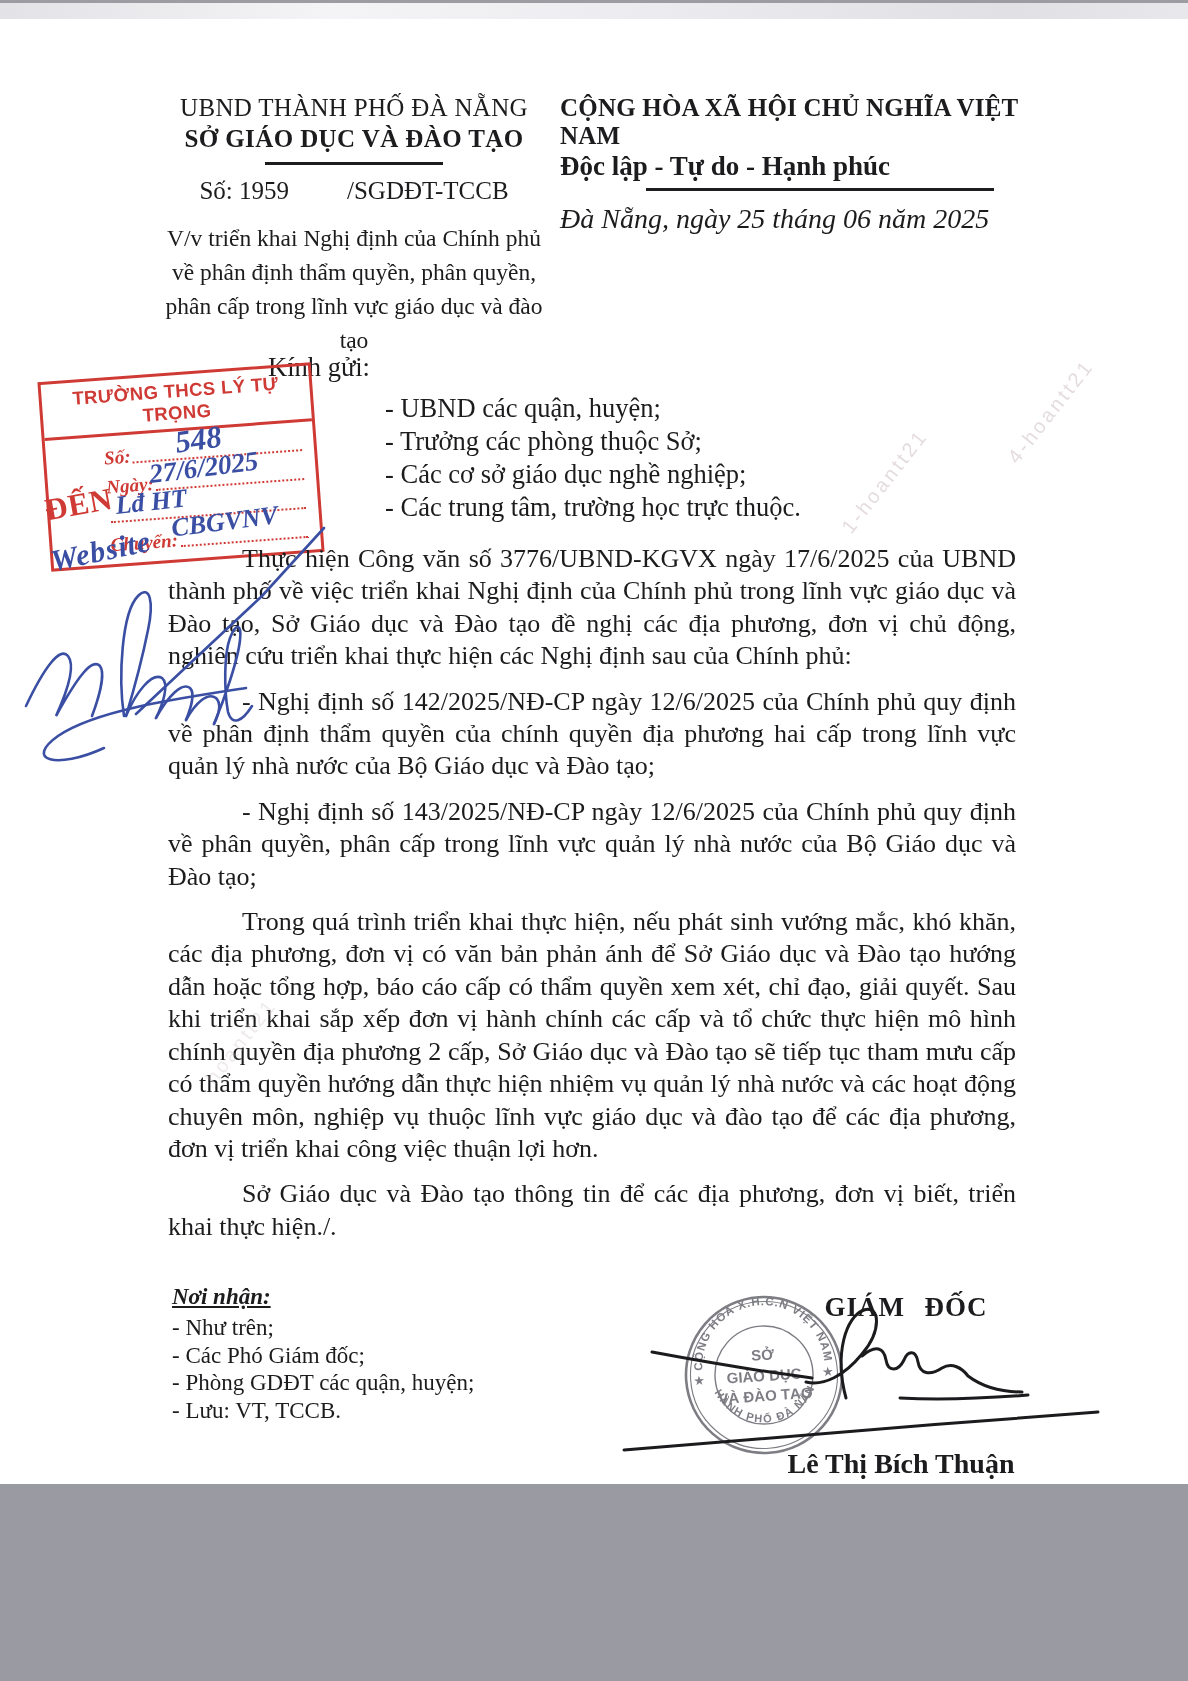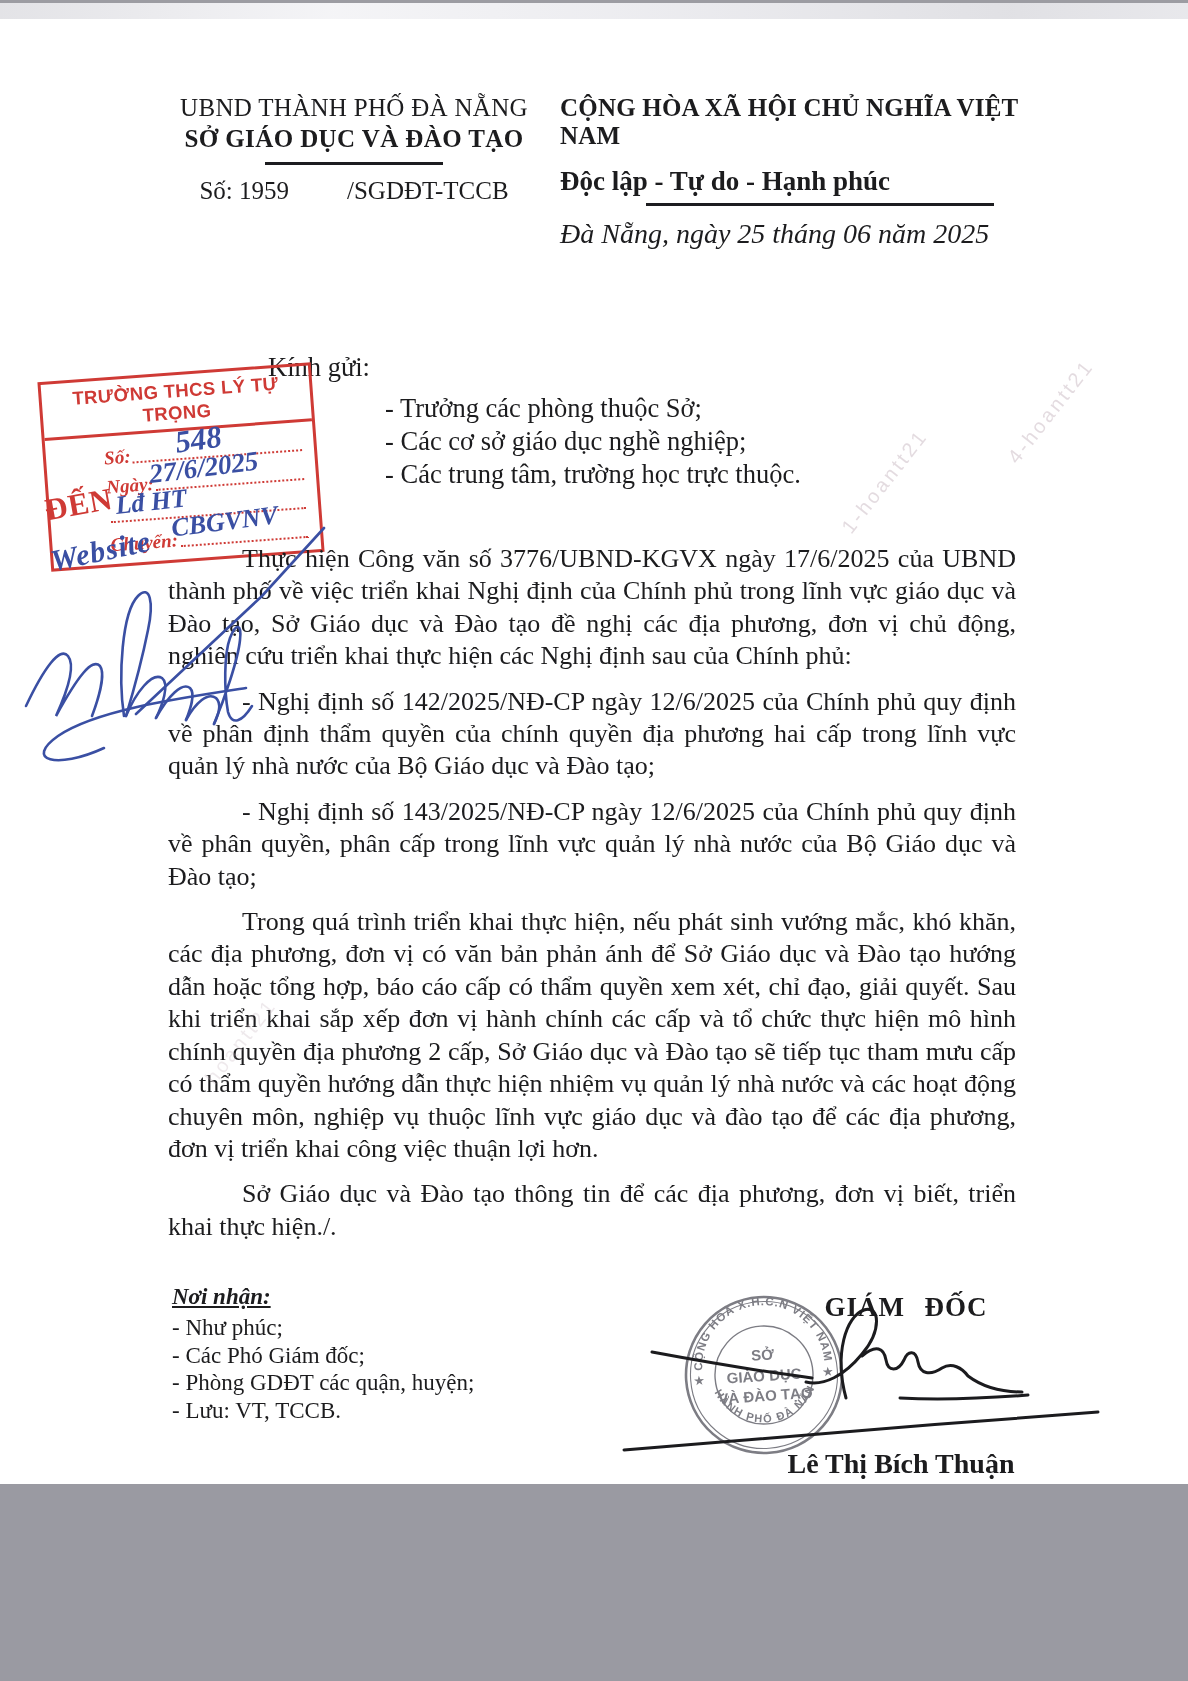--- a/index.html
+++ b/index.html
@@ -16,21 +16,21 @@
   
   .hdr-left  { position:absolute; top:94px; left:118px; width:472px; text-align:center; }
   .hdr-right { position:absolute; top:94px; left:560px; width:520px; text-align:left; }
   .org-parent { font-size:25px; letter-spacing:.3px; }
   .org-name   { font-size:25px; font-weight:bold; letter-spacing:.4px; margin-top:3px; }
   .rule-l { width:178px; height:2.5px; background:#1d1d20; margin:9px auto 12px; }
   .doc-no { font-size:25px; }
   .doc-no .gap { display:inline-block; width:58px; }
   .subject { margin:16px auto 0; width:398px; font-size:23.5px; line-height:34px; }
   .national { font-size:25px; font-weight:bold; letter-spacing:.2px; }
-  .motto    { font-size:27px; font-weight:bold; margin-top:16px; }
+  .motto    { font-size:27px; font-weight:bold; margin-top:1px; }
   .rule-r { width:348px; height:2.5px; background:#1d1d20; margin:6px auto 12px; }
   .place-date { font-size:28px; font-style:italic; margin-top:10px; }
 
   
   .kinh-gui { position:absolute; top:352px; left:268px; font-size:26.5px; }
   .recipients { position:absolute; top:392px; left:385px; font-size:26.5px; line-height:33px; }
 
   
   .stamp {
     position:absolute; top:372px; left:44px; width:268px;
@@ -88,31 +88,33 @@
   <div class="edge-line"></div>
   <div class="edge-top"></div>
 
   <div class="hdr-left">
     <div class="org-parent">UBND THÀNH PHỐ ĐÀ NẴNG</div>
     <div class="org-name">SỞ GIÁO DỤC VÀ ĐÀO TẠO</div>
     <div class="rule-l"></div>
     <div class="doc-no">
       <span>Số: 1959</span><span class="gap"></span><span>/SGDĐT-TCCB</span>
     </div>
+    <div class="subject">V/v triển khai Nghị định của Chính phủ về phân định thẩm quyền, phân quyền, phân cấp trong lĩnh vực giáo dục và đào tạo</div>
   </div>
 
   <div class="hdr-right">
     <div class="national">CỘNG HÒA XÃ HỘI CHỦ NGHĨA VIỆT NAM</div>
     <div class="motto">Độc lập - Tự do - Hạnh phúc</div>
     <div class="rule-r"></div>
     <div class="place-date">Đà Nẵng, ngày 25  tháng 06 năm 2025</div>
   </div>
 
   <div class="kinh-gui">Kính gửi:</div>
   <div class="recipients">
+    <div>- UBND các quận, huyện;</div>
     <div>- Trưởng các phòng thuộc Sở;</div>
     <div>- Các cơ sở giáo dục nghề nghiệp;</div>
     <div>- Các trung tâm, trường học trực thuộc.</div>
   </div>
 
   <div class="stamp">
     <div class="stamp-title">TRƯỜNG THCS LÝ TỰ TRỌNG</div>
     <div class="stamp-body">
       <div class="stamp-den">ĐẾN</div>
       <div class="stamp-rows">
@@ -144,21 +146,21 @@
   <div class="doc-body">
     <p>Thực hiện Công văn số 3776/UBND-KGVX ngày 17/6/2025 của UBND thành phố về việc triển khai Nghị định của Chính phủ trong lĩnh vực giáo dục và Đào tạo, Sở Giáo dục và Đào tạo đề nghị các địa phương, đơn vị chủ động, nghiên cứu triển khai thực hiện các Nghị định sau của Chính phủ:</p>
     <p>- Nghị định số 142/2025/NĐ-CP ngày 12/6/2025 của Chính phủ quy định về phân định thẩm quyền của chính quyền địa phương hai cấp trong lĩnh vực quản lý nhà nước của Bộ Giáo dục và Đào tạo;</p>
     <p>- Nghị định số 143/2025/NĐ-CP ngày 12/6/2025 của Chính phủ quy định về phân quyền, phân cấp trong lĩnh vực quản lý nhà nước của Bộ Giáo dục và Đào tạo;</p>
     <p>Trong quá trình triển khai thực hiện, nếu phát sinh vướng mắc, khó khăn, các địa phương, đơn vị có văn bản phản ánh để Sở Giáo dục và Đào tạo hướng dẫn hoặc tổng hợp, báo cáo cấp có thẩm quyền xem xét, chỉ đạo, giải quyết. Sau khi triển khai sắp xếp đơn vị hành chính các cấp và tổ chức thực hiện mô hình chính quyền địa phương 2 cấp, Sở Giáo dục và Đào tạo sẽ tiếp tục tham mưu cấp có thẩm quyền hướng dẫn thực hiện nhiệm vụ quản lý nhà nước và các hoạt động chuyên môn, nghiệp vụ thuộc lĩnh vực giáo dục và đào tạo để các địa phương, đơn vị triển khai công việc thuận lợi hơn.</p>
     <p>Sở Giáo dục và Đào tạo thông tin để các địa phương, đơn vị biết, triển khai thực hiện./.</p>
   </div>
 
   <div class="noi-nhan">
     <div class="label">Nơi nhận:</div>
-    <div class="item">- Như phúc;</div>
+    <div class="item">- Như trên;</div>
     <div class="item">- Các Phó Giám đốc;</div>
     <div class="item">- Phòng GDĐT các quận, huyện;</div>
     <div class="item">- Lưu: VT, TCCB.</div>
   </div>
 
   <div class="signer-title">GIÁM ĐỐC</div>
   <div class="signer-name">Lê Thị Bích Thuận</div>
 
   <svg class="seal" width="164" height="164" viewBox="0 0 164 164">
     <circle cx="82" cy="82" r="78" fill="none" stroke="#72727a" stroke-width="2.6"></circle>

